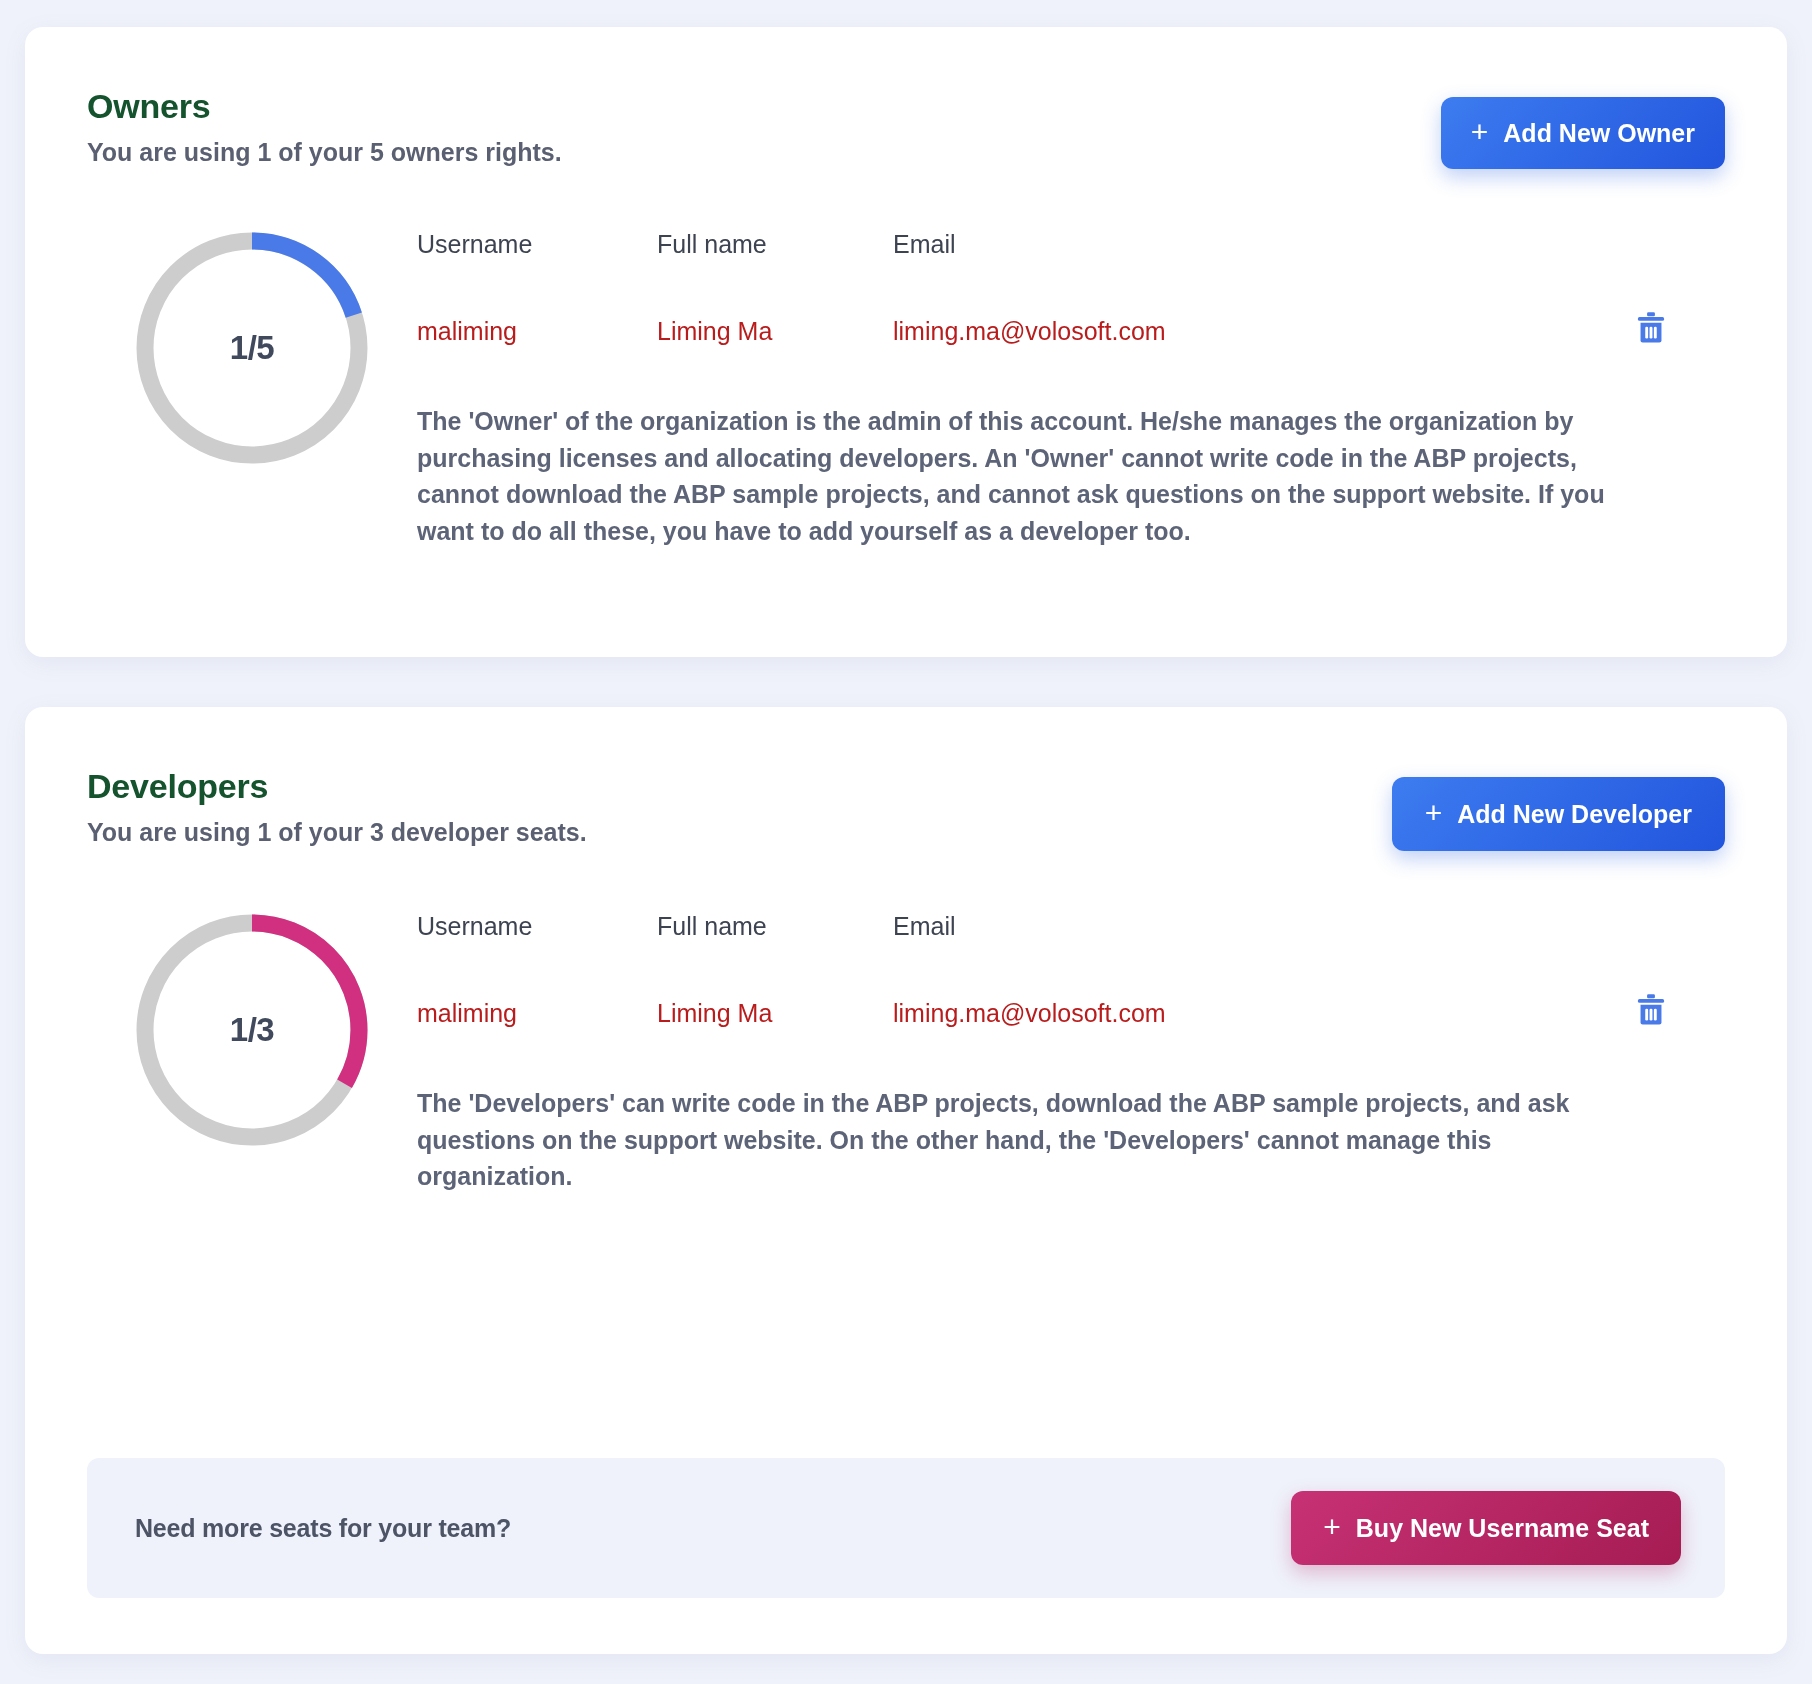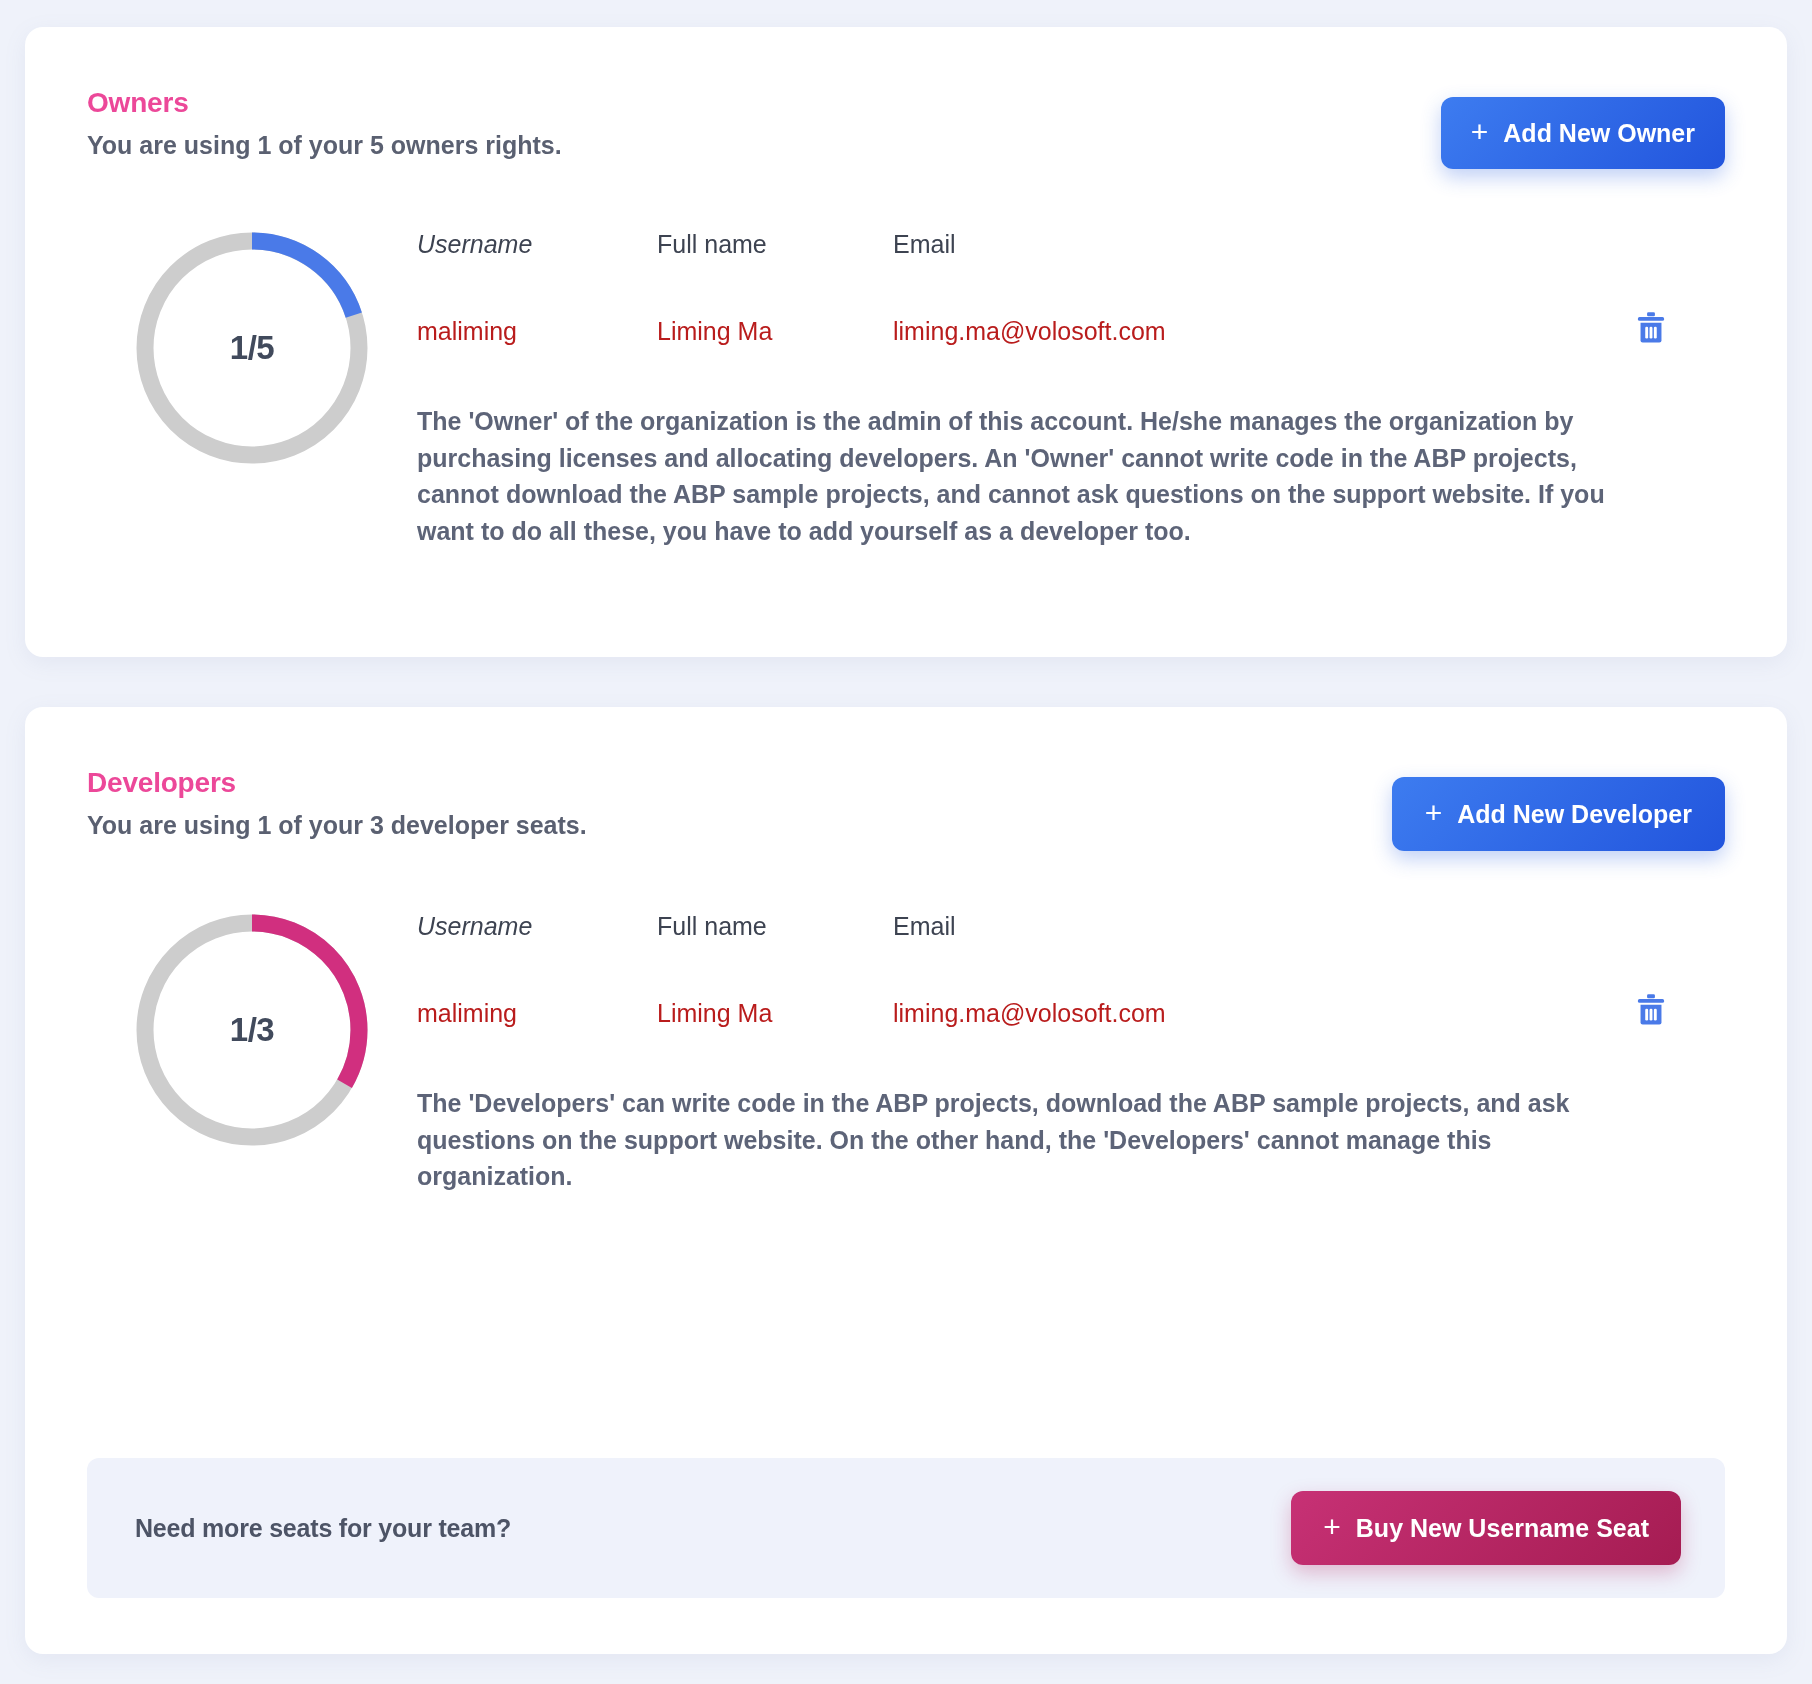--- a/index.html
+++ b/index.html
@@ -37,23 +37,23 @@
     padding: 60px 62px 0 62px;
   }
 
   .section-head {
     display: flex;
     align-items: flex-start;
     justify-content: space-between;
   }
 
   .head-text h2 {
-    font-size: 28px;
-    font-weight: bold;
-    color: #ec4899;
+    font-size: 34px;
+    font-weight: bold;
+    color: #14532d;
     letter-spacing: -0.2px;
     line-height: 1.15;
   }
 
   .head-text p.subtitle {
     font-size: 25px;
     color: #5a6071;
     margin-top: 12px;
     font-weight: 700;
   }
@@ -138,21 +138,21 @@
     color: #3d4351;
     padding-bottom: 52px;
   }
   table.people td {
     text-align: left;
     font-size: 25px;
     font-weight: 400;
     color: #b91c1c;
     vertical-align: middle;
   }
-  .col-user { width: 240px; font-style: italic; }
+  .col-user { width: 240px; }
   .col-full { width: 236px; }
   .col-mail { width: auto; }
   .col-act  { width: 90px; }
 
   td.action-cell { text-align: right; padding-right: 4px; }
 
   .trash-btn {
     background: none;
     border: none;
     cursor: pointer;

